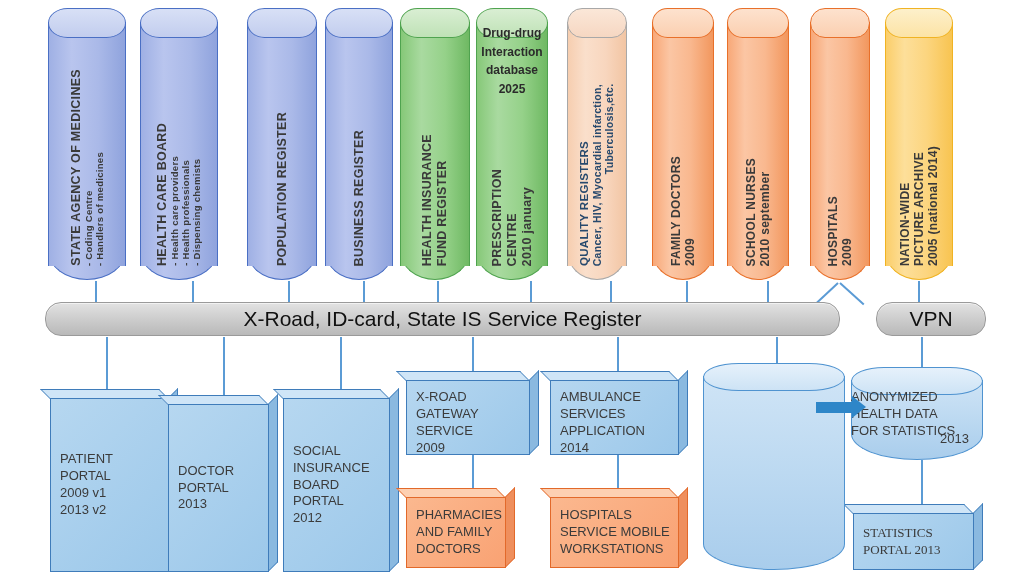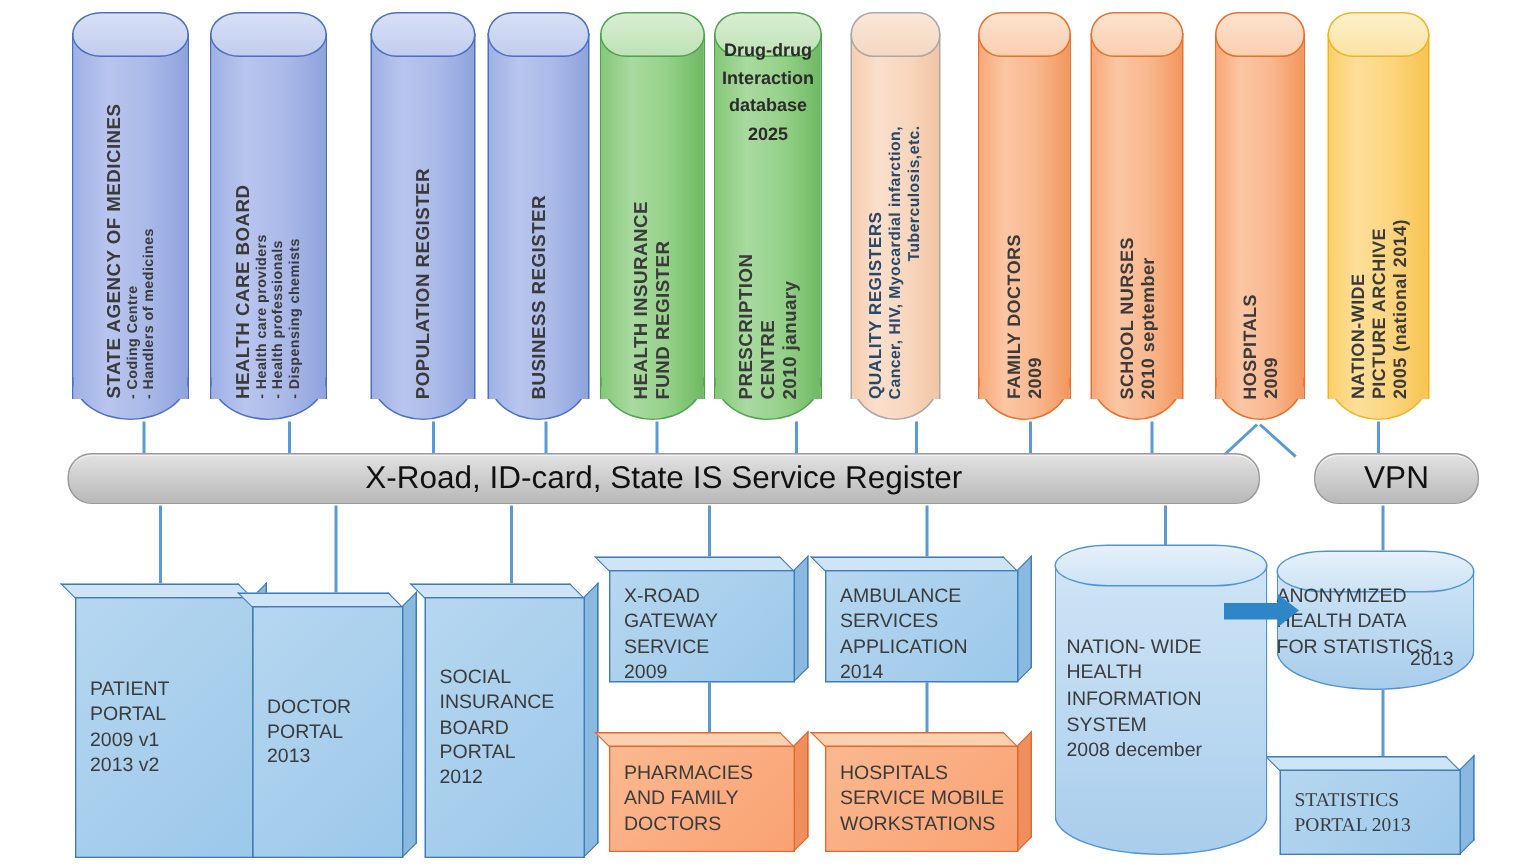--- a/index.html
+++ b/index.html
@@ -308,21 +308,21 @@
     <div class="topf"></div>
     <div class="side"></div>
     <div class="face">
       <div class="txt" style="font-size:13px;white-space:pre;">AMBULANCE
 SERVICES
 APPLICATION
 2014</div>
       </div>
   </div>
 
-  <div class="box3d" style="left:406px;top:488px;width:133px;height:80px;
+  <div class="box3d" style="left:406px;top:488px;width:109px;height:80px;
        --bd:#e2692a;--grad:linear-gradient(135deg,#fbb88f,#f9a273);
        --side:#ef8f5d;--top:#fdd0b2;--va:center;">
     <div class="topf"></div>
     <div class="side"></div>
     <div class="face">
       <div class="txt" style="font-size:13px;white-space:pre;">PHARMACIES
 AND FAMILY
 DOCTORS</div>
       </div>
   </div>
@@ -346,26 +346,20 @@
     <div class="side"></div>
     <div class="face">
       <div class="txt" style="font-size:13px;white-space:pre;font-family:Liberation Serif, serif;">STATISTICS
 PORTAL 2013</div>
       </div>
   </div>
 
   <div class="db" style="left:703px;top:363px;width:142px;height:207px;">
     <div class="dbody"></div>
     <div class="dtop"></div>
-    <div class="dtxt" style="top:425px;left:8px;font-size:13px;white-space:pre;text-align:left;
-         position:absolute;top:auto;bottom:62px;">NATION- WIDE
-HEALTH
-INFORMATION
-SYSTEM
-2008 december</div>
   </div>
 
   <div class="db" style="left:851px;top:367px;width:132px;height:93px;">
     <div class="dbody"></div>
     <div class="dtop"></div>
     <div class="dtxt" style="top:21px;font-size:13px;white-space:pre;text-align:left;">ANONYMIZED
 HEALTH DATA
 FOR STATISTICS</div>
     <div class="dtxt" style="top:63px;font-size:13px;text-align:right;padding-right:14px;">2013</div>
   </div>

